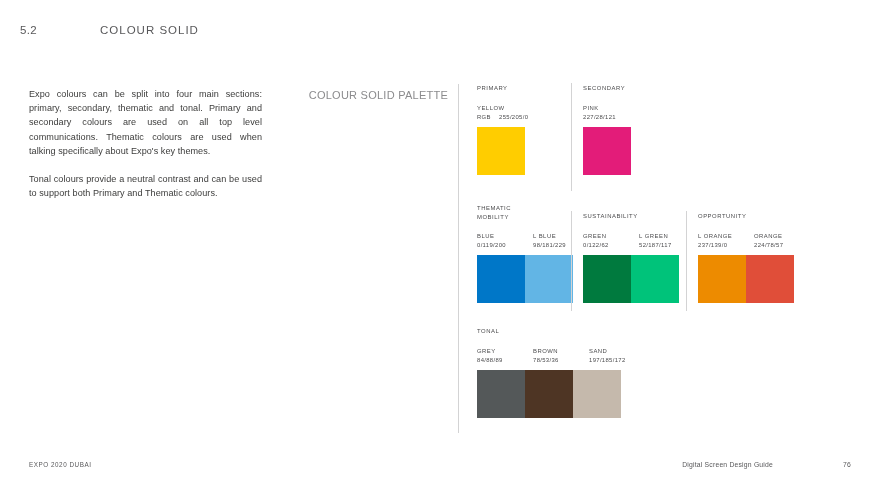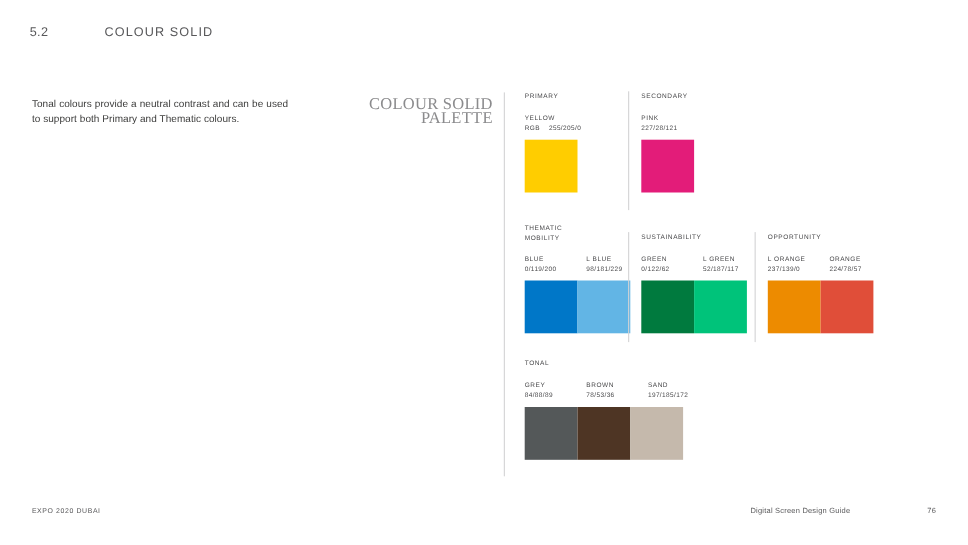--- a/index.html
+++ b/index.html
@@ -13,35 +13,36 @@
     position: relative;
     font-family: "Liberation Sans", sans-serif;
     color: #3c3c3b;
     overflow: hidden;
   }
 
   
   .page-header {
     position: absolute;
     top: 24px;
-    left: 27px;
+    left: 20px;
     display: flex;
     align-items: baseline;
     justify-content: flex-end;
   }
   .section-number {
     font-size: 11.5px;
     letter-spacing: 0.3px;
     color: #58585a;
     width: 68px;
   }
   .section-title {
     font-size: 11.5px;
     letter-spacing: 1.0px;
     color: #58585a;
+    margin-left: 12px;
   }
 
   
   .copy-column {
     position: absolute;
     top: 87px;
     left: 29px;
     width: 233px;
   }
   .copy-paragraph {
@@ -54,25 +55,24 @@
   }
   .copy-paragraph:last-child { margin-bottom: 8px; }
 
   
   .palette-label {
     position: absolute;
     top: 89px;
     left: 300px;
     width: 148px;
     text-align: right;
-    font-size: 15px;
+    font-size: 11px;
     line-height: 13px;
     color: #8b8b8d;
     letter-spacing: 0.25px;
-    font-family: Liberation Serif, serif;
   }
 
   
   .main-rule {
     position: absolute;
     left: 458px;
     top: 84px;
     width: 1px;
     height: 349px;
     background: #d3d3d4;
@@ -166,20 +166,21 @@
 </style>
 </head>
 <body>
 
 <div class="page-header">
   <div class="section-number">5.2</div>
   <div class="section-title">COLOUR SOLID</div>
 </div>
 
 <div class="copy-column">
+  <p class="copy-paragraph">Expo colours can be split into four main sections: primary, secondary, thematic and tonal. Primary and secondary colours are used on all top level communications. Thematic colours are used when talking specifically about Expo's key themes.</p>
   <p class="copy-paragraph">Tonal colours provide a neutral contrast and can be used to support both Primary and Thematic colours.</p>
 </div>
 
 <div class="palette-label">COLOUR SOLID
 PALETTE</div>
 
 <div class="main-rule"></div>
 
 <div class="palette-area">
     <div class="group" style="left: 0px; top: 0px;">

